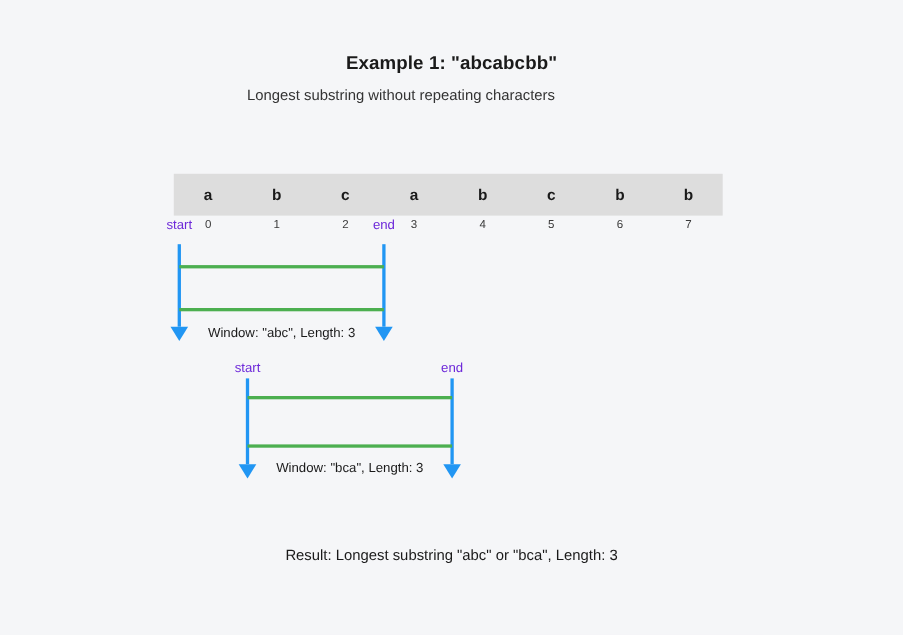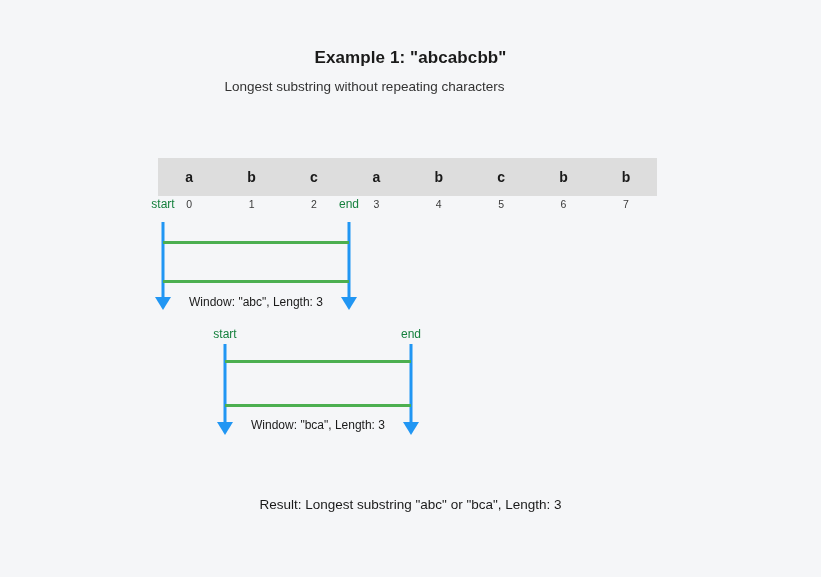--- a/index.html
+++ b/index.html
@@ -67,21 +67,21 @@
   .idx {
     width: 62.4px;
     text-align: center;
     font-size: 10.5px;
     color: #3a3a3a;
   }
   
   .marker-label {
     position: absolute;
     font-size: 12px;
-    color: #15803d;
+    color: #6d28d9;
     transform: translateX(-50%);
     white-space: nowrap;
   }
   .vline {
     position: absolute;
     width: 3px;
     background: #2196f3;
     transform: translateX(-50%);
   }
   .arrowhead {

